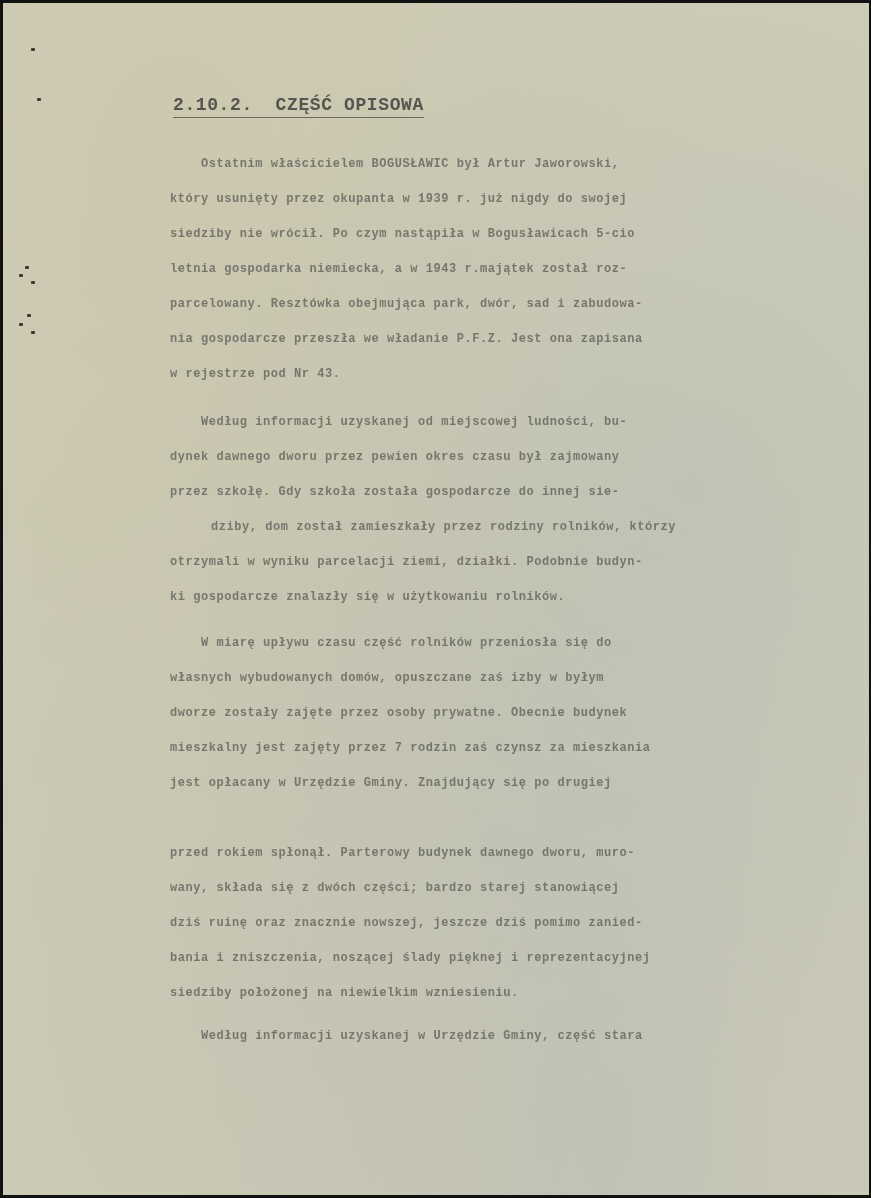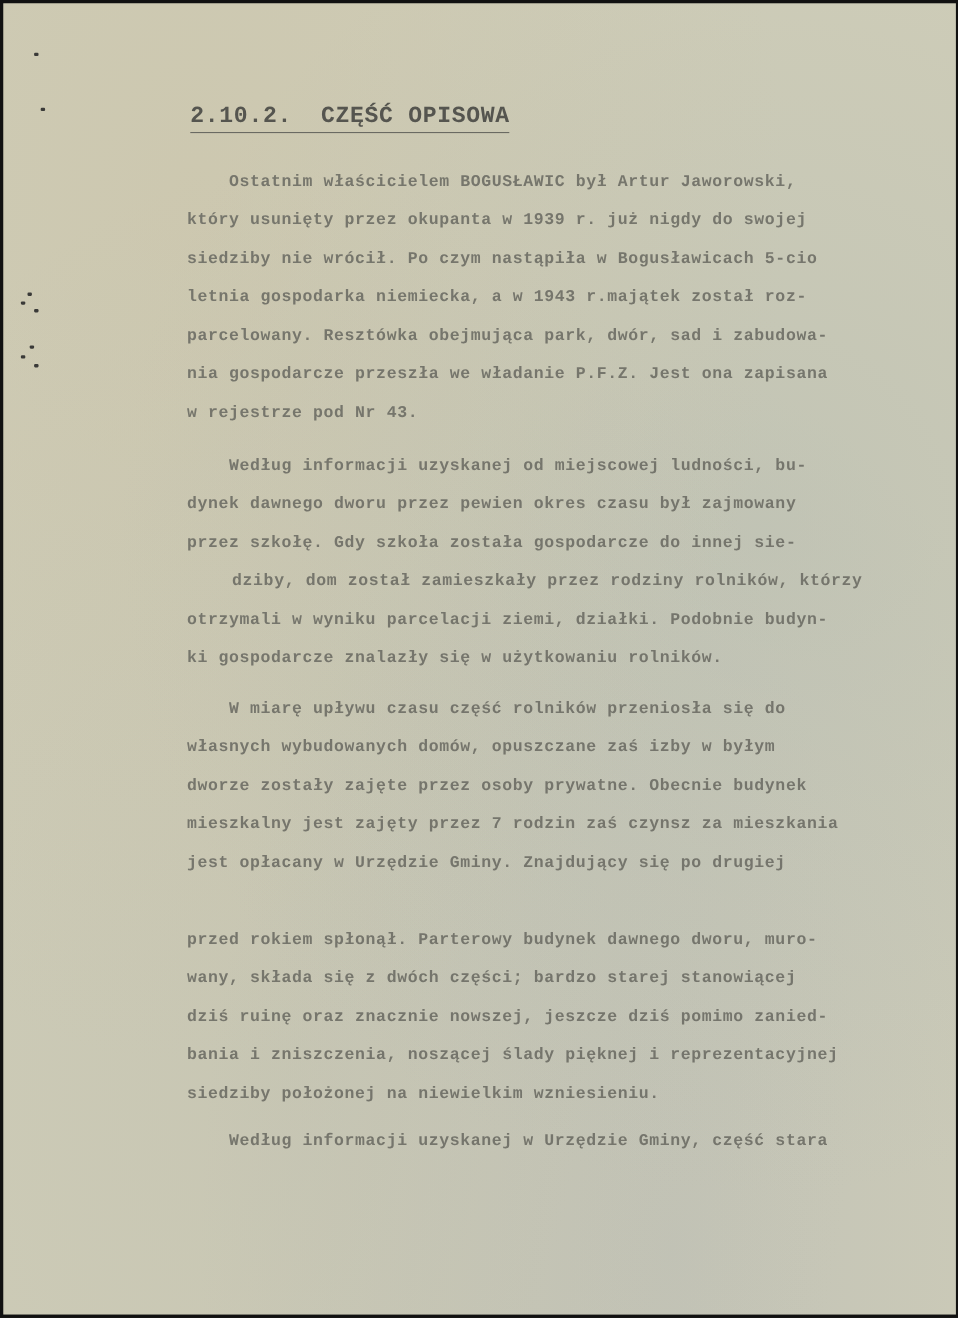--- a/index.html
+++ b/index.html
@@ -29,32 +29,32 @@
       position: absolute;
       width: 4px;
       height: 3px;
       background: #3a3a38;
       border-radius: 1px;
     }
     .heading {
       position: absolute;
       left: 170px;
       top: 92px;
-      font-size: 21px;
+      font-size: 18px;
       letter-spacing: 0.6px;
       color: #55554f;
       font-weight: bold;
       border-bottom: 1px solid #6a6a62;
       padding-bottom: 2px;
       white-space: pre;
     }
     .line {
       position: absolute;
       left: 167px;
-      font-size: 15px;
+      font-size: 12px;
       letter-spacing: 0.55px;
       white-space: pre;
       color: #6b6b63;
       font-weight: bold;
       opacity: 0.88;
     }
   </style>
 </head>
 <body>
 

